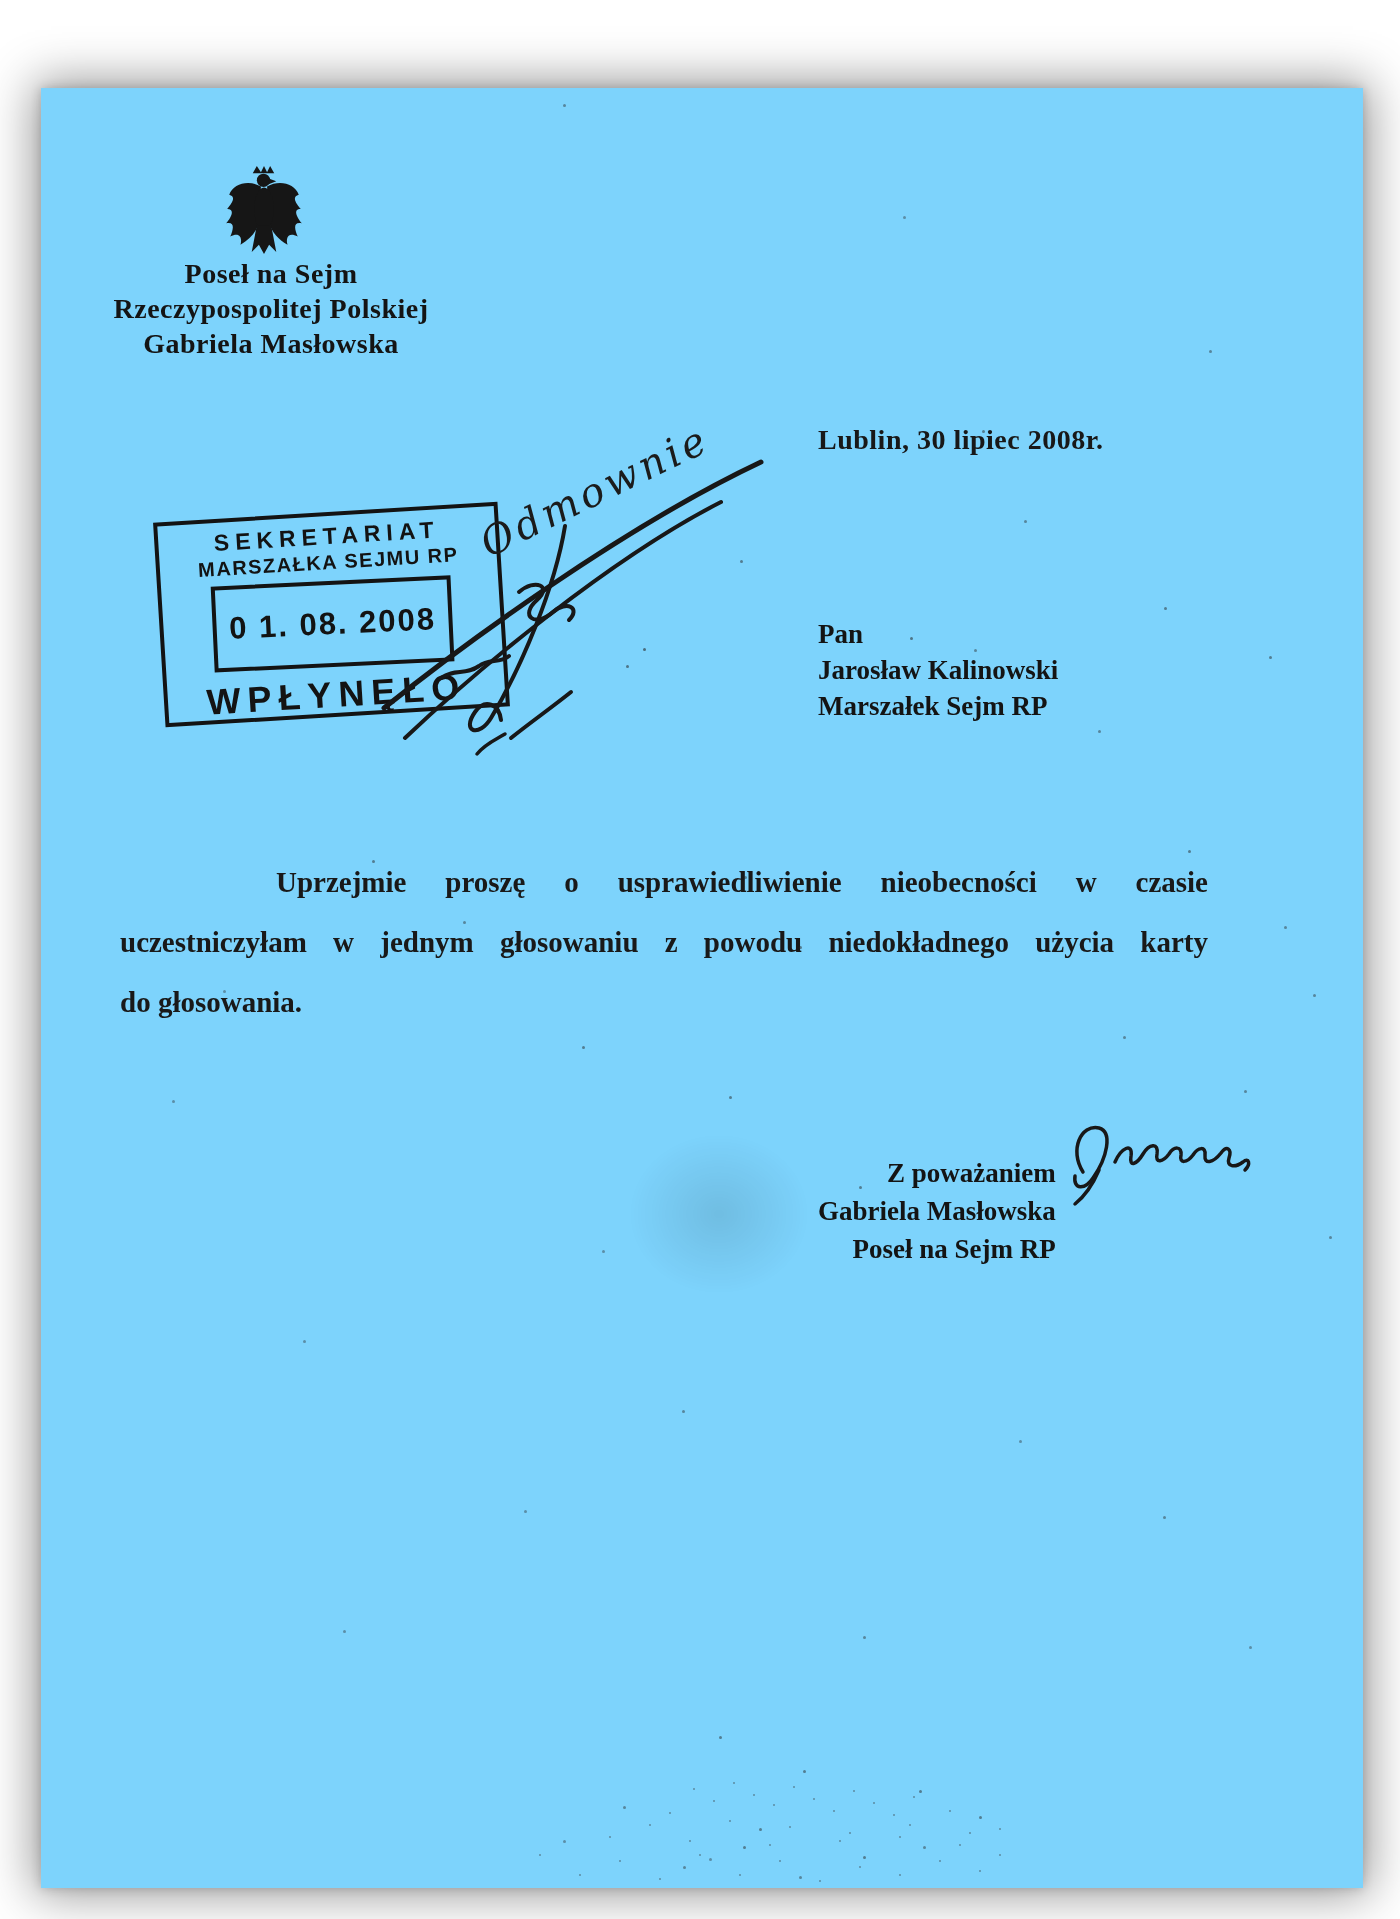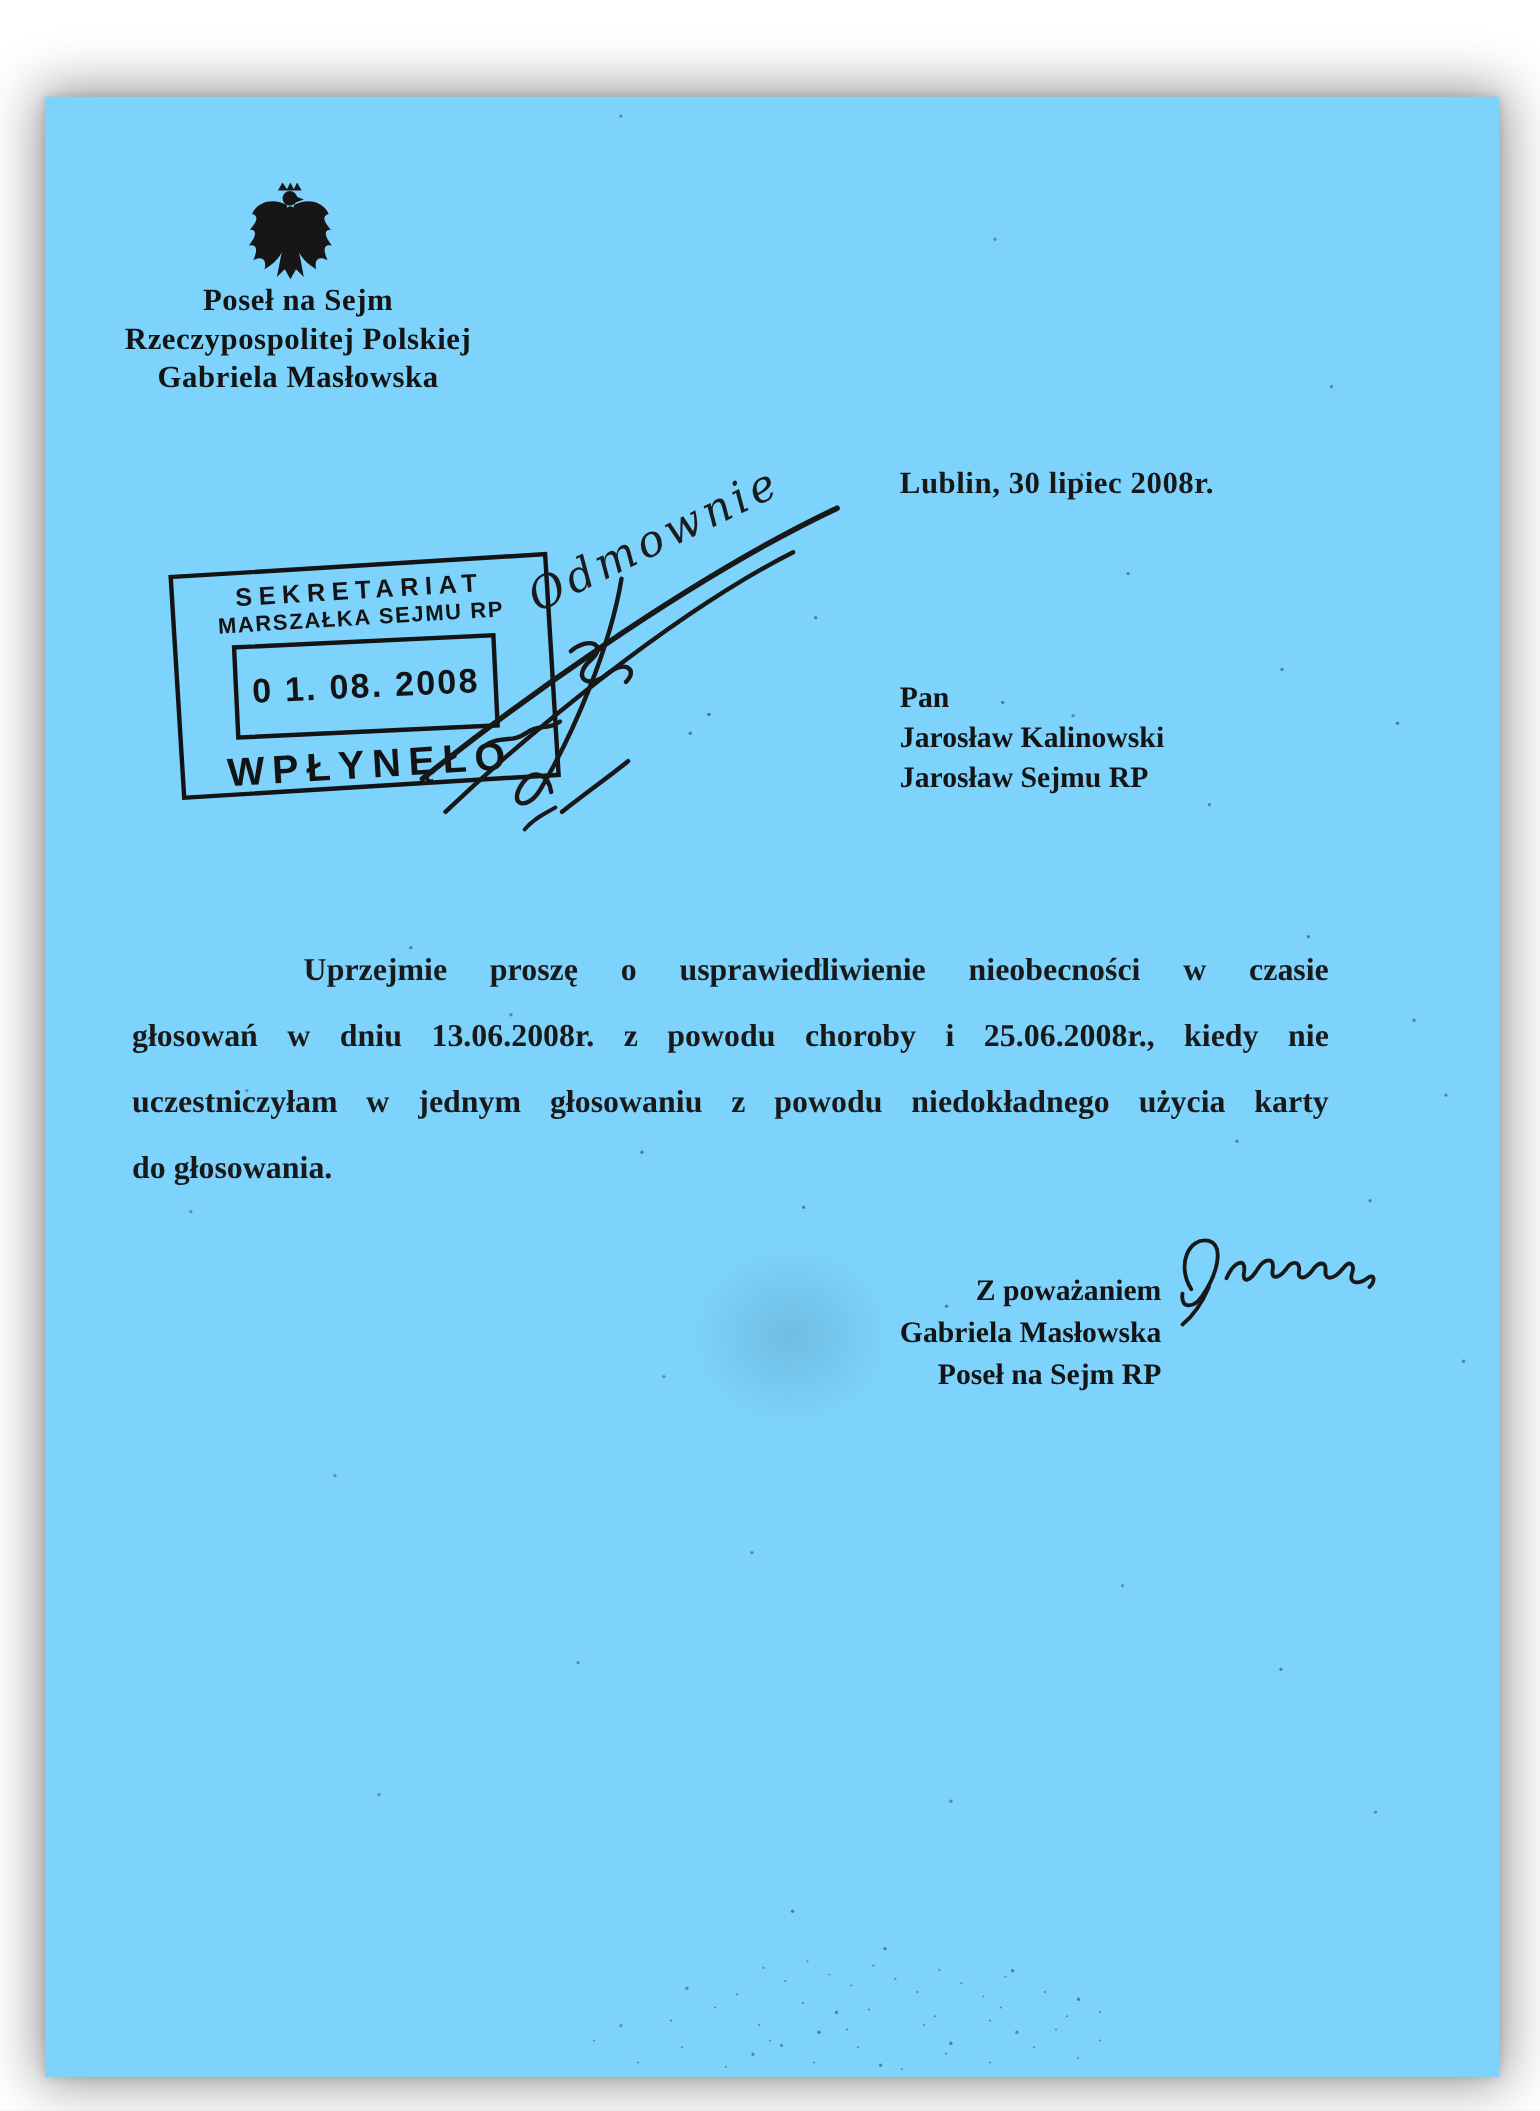--- a/index.html
+++ b/index.html
@@ -162,26 +162,25 @@
     <path class="ink" stroke-width="4" d="M160,186 c16,-14 34,-6 18,8 c-18,16 -2,28 16,12 c14,-12 28,-4 16,8"></path>
     <path class="ink" stroke-width="4" d="M206,120 C196,182 162,262 132,312 c-12,20 -30,14 -16,-6 c10,-14 24,-8 26,8"></path>
     <path class="ink" stroke-width="4" d="M82,272 c14,-10 24,-2 38,-12 c10,-8 20,-2 30,-10"></path>
     <path class="ink" stroke-width="4" d="M152,332 c20,-16 40,-30 60,-46"></path>
     <path class="ink" stroke-width="3.5" d="M118,348 c8,-10 18,-14 28,-20"></path>
   </svg>
 
   <div class="abs recipient">
     <div>Pan</div>
     <div>Jarosław Kalinowski</div>
-    <div>Jarosław Sejmu RP</div>
+    <div>Marszałek Sejm RP</div>
   </div>
 
   <div class="abs bodytext">
     <div class="bline first">Uprzejmie proszę o usprawiedliwienie nieobecności w czasie</div>
-    <div class="bline">głosowań w dniu 13.06.2008r. z powodu choroby i 25.06.2008r., kiedy nie</div>
     <div class="bline">uczestniczyłam w jednym głosowaniu z powodu niedokładnego użycia karty</div>
     <div class="bline last">do głosowania.</div>
   </div>
 
   <div class="abs closing">
     <div>Z poważaniem</div>
     <div>Gabriela Masłowska</div>
     <div>Poseł na Sejm RP</div>
   </div>
 

